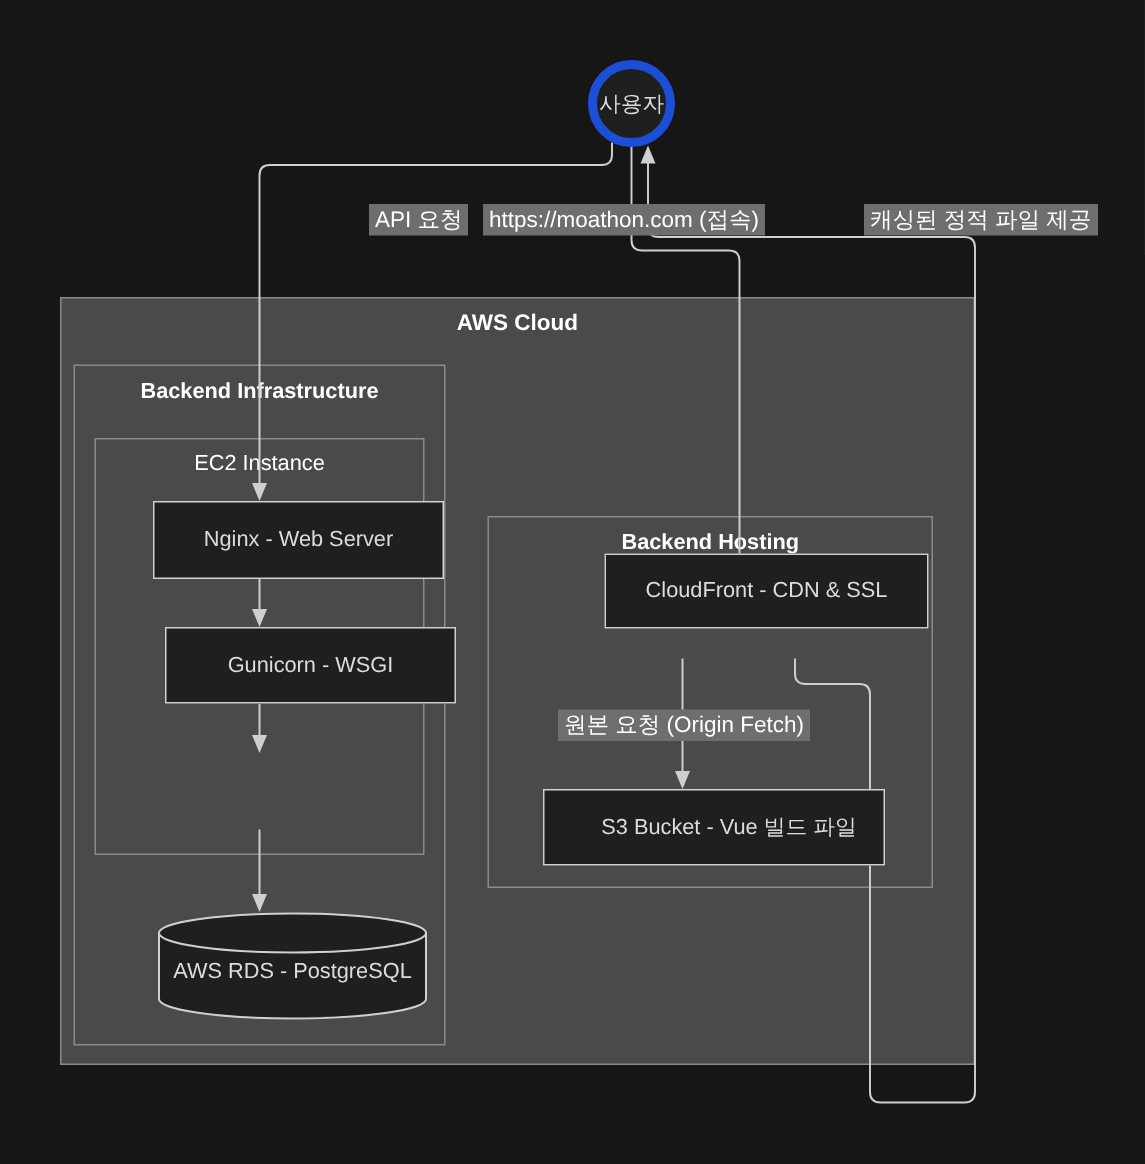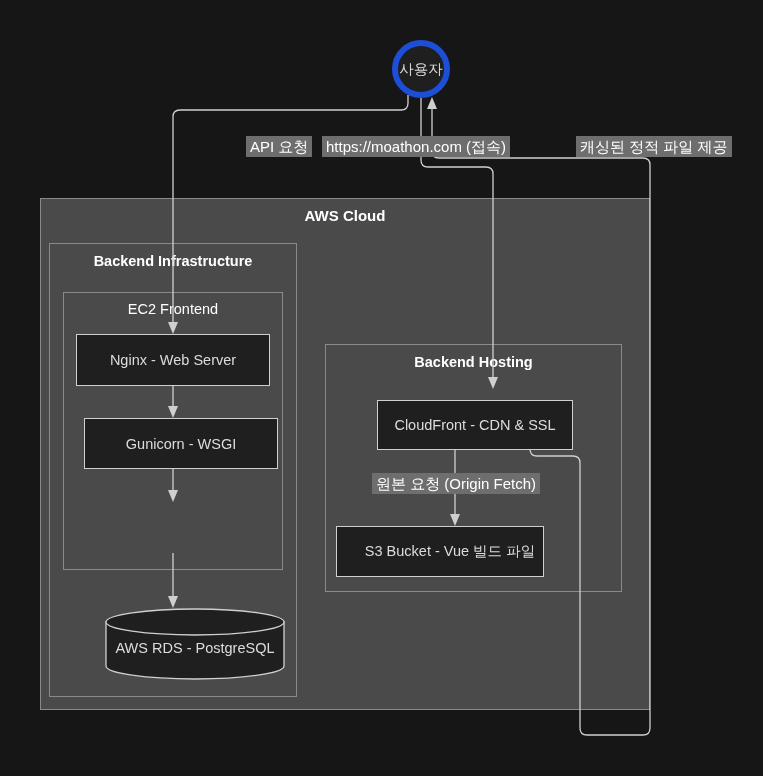--- a/index.html
+++ b/index.html
@@ -63,26 +63,27 @@
     position: absolute;
     background: #1f1f1f;
     border: 1px solid #d0d0d0;
     box-sizing: border-box;
     display: flex;
     align-items: center;
     justify-content: center;
     color: #dcdcdc;
     font-size: 14.5px;
     white-space: nowrap;
+    margin-left: 26px;
   }
   #node-nginx     { left: 76px;  top: 334px; width: 194px; height: 52px; }
   #node-gunicorn  { left: 84px;  top: 418px; width: 194px; height: 51px; }
   #node-django    { left: 103px; top: 502px; width: 140px; height: 51px; }
-  #node-cloudfront{ left: 377px; top: 400px; width: 196px; height: 50px; }
-  #node-s3        { left: 336px; top: 526px; width: 208px; height: 51px; padding-left: 20px; }
+  #node-cloudfront{ left: 377px; top: 369px; width: 216px; height: 50px; }
+  #node-s3        { left: 336px; top: 526px; width: 228px; height: 51px; padding-left: 20px; }
 
   
   #node-rds {
     position: absolute;
     left: 83px;
     top: 608px;
     width: 180px;
     height: 72px;
     margin-left: 22px;
   }
@@ -145,21 +146,21 @@
 
   <div class="cluster" id="cluster-aws">
     <div class="cluster-title">AWS Cloud</div>
   </div>
 
   <div class="cluster" id="cluster-backend">
     <div class="cluster-title">Backend Infrastructure</div>
   </div>
 
   <div class="cluster" id="cluster-ec2">
-    <div class="cluster-title">EC2 Frontend</div>
+    <div class="cluster-title">EC2 Instance</div>
   </div>
 
   <div class="cluster" id="cluster-frontend">
     <div class="cluster-title">Backend Hosting</div>
   </div>
 
   <svg class="edges" viewBox="0 0 763 776">
 
     <path class="edge-path" d="M 408,95 L 408,103 Q 408,110 401,110 L 180,110 Q 173,110 173,117 L 173,327"></path>
     <polygon class="edge-head" points="173,334 168,322 178,322"></polygon>

